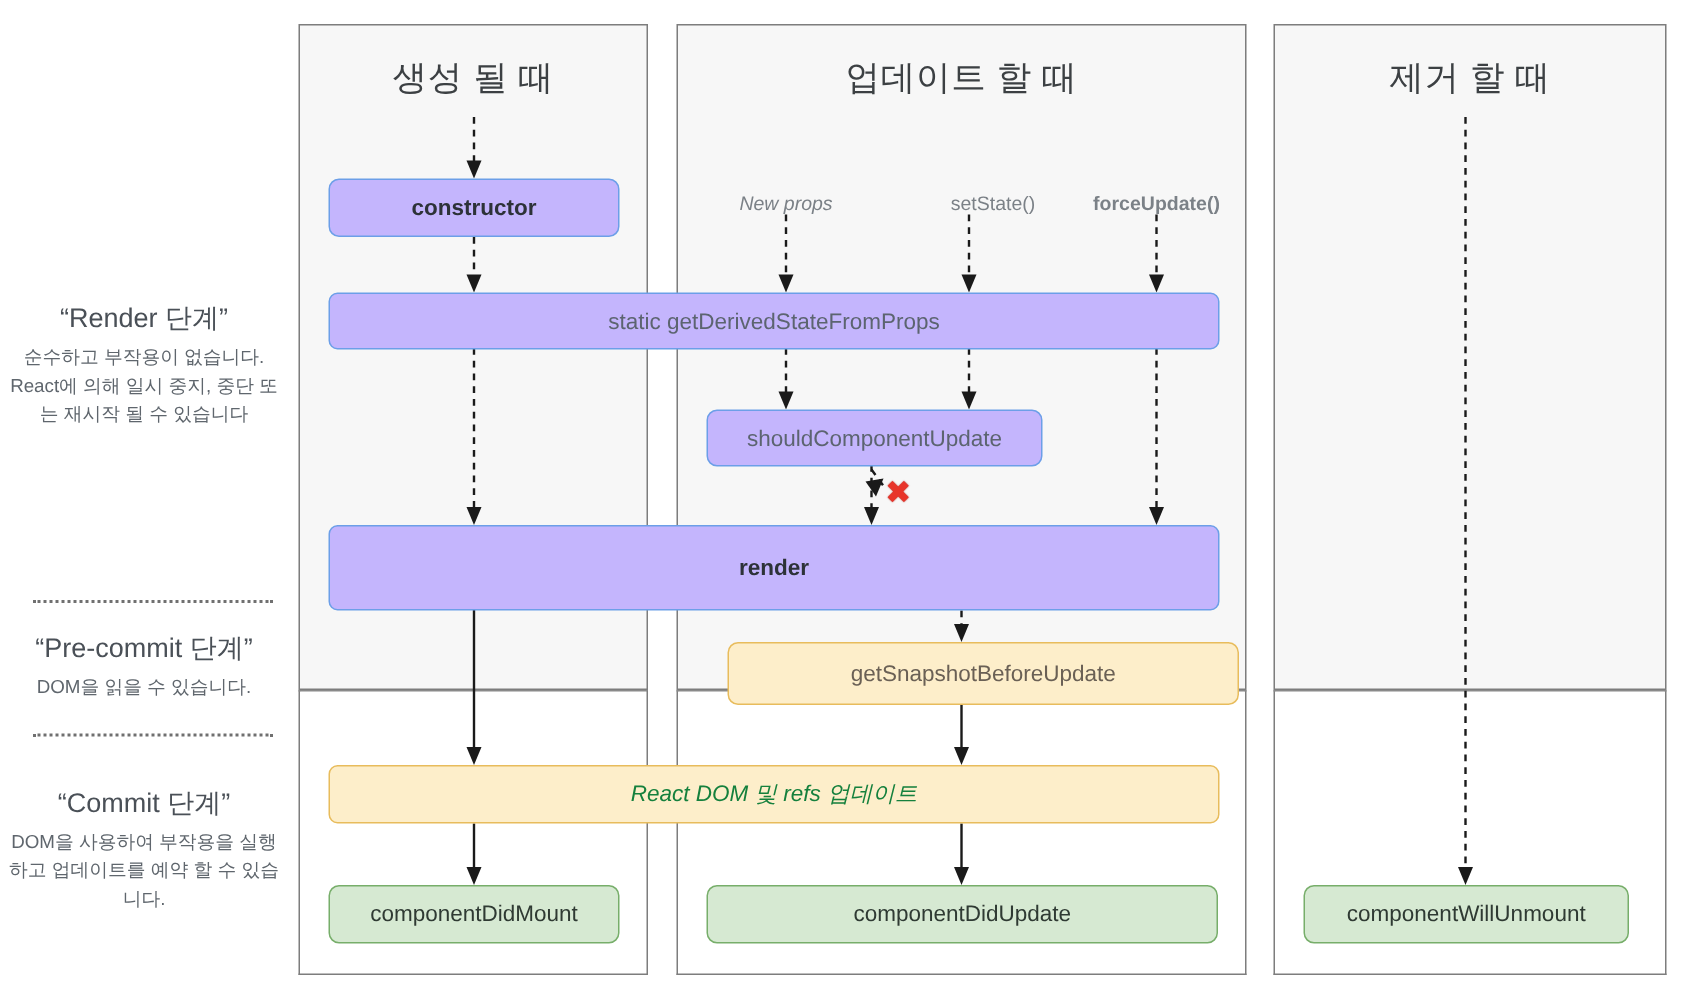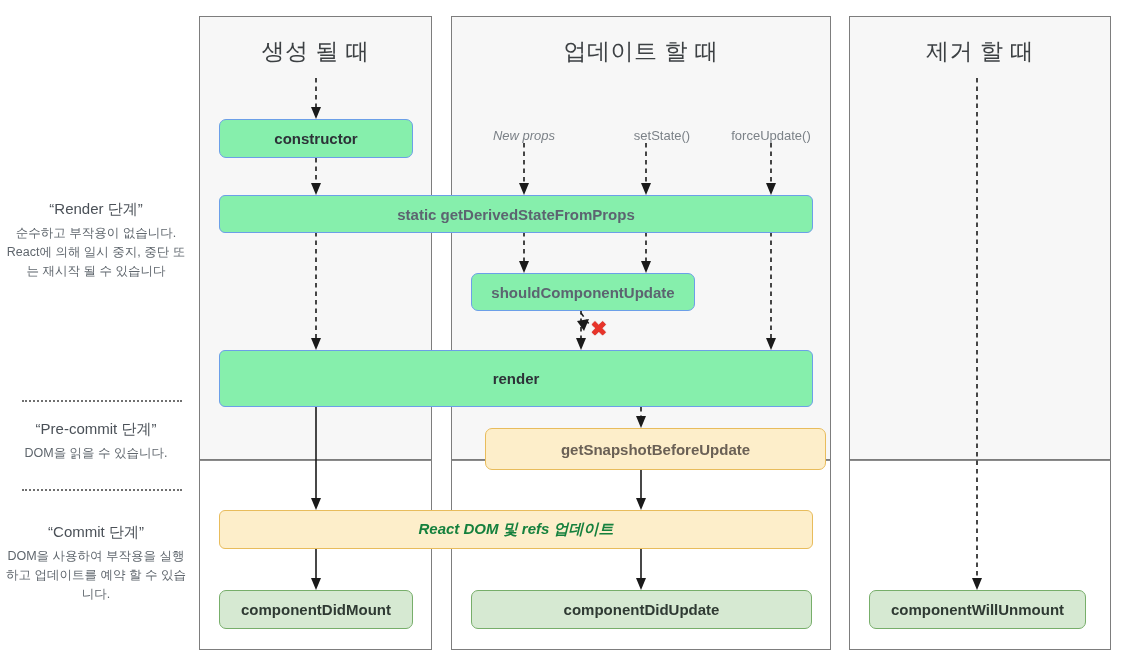--- a/index.html
+++ b/index.html
@@ -50,21 +50,21 @@
 
   
   .phase {
     position: absolute;
     width: 184px;
     left: 4px;
     text-align: center;
     color: #5b6166;
   }
   .phase-title {
-    font-size: 15px;
+    font-size: 18px;
     color: #4a5057;
     margin-bottom: 5px;
     white-space: nowrap;
   }
   .phase-body {
     font-size: 12.5px;
     line-height: 19px;
     color: #5f666d;
   }
   .dotted-rule {
@@ -78,24 +78,23 @@
   
   .node {
     position: absolute;
     box-sizing: border-box;
     border-radius: 7px;
     display: flex;
     align-items: center;
     justify-content: center;
     text-align: center;
     white-space: nowrap;
-    font-weight: bold;
   }
   .node.blue {
-    background: #86efac;
+    background: #c4b5fd;
     border: 1.4px solid #6c9fe8;
     color: #5c6470;
     font-size: 15px;
   }
   .node.blue.strong { color: #2d3238; font-weight: bold; }
   .node.yellow {
     background: #fdeeca;
     border: 1.4px solid #e8bc5c;
     color: #6a6055;
     font-size: 15px;
@@ -224,21 +223,21 @@
 
     <line class="solid" x1="641" y1="549" x2="641" y2="581"></line>
     <polygon class="head" points="641,590 636,578 646,578"></polygon>
 
     <line class="dash" x1="977" y1="78" x2="977" y2="581"></line>
     <polygon class="head" points="977,590 972,578 982,578"></polygon>
   </svg>
 
   <div class="trigger italic" style="left:524px; top:128px;">New props</div>
   <div class="trigger" style="left:646px; top:128px;margin-left:16px;">setState()</div>
-  <div class="trigger" style="left:771px; top:128px;">forceUpdate()</div>
+  <div class="trigger" style="left:771px; top:128px;font-weight:bold;">forceUpdate()</div>
 
   <div class="node blue strong" style="left:219px; top:119px; width:194px; height:39px;">constructor</div>
 
   <div class="node blue wide" style="left:219px; top:195px; width:594px; height:38px;">static getDerivedStateFromProps</div>
 
   <div class="node blue" style="left:471px; top:273px; width:224px; height:38px;">shouldComponentUpdate</div>
 
   <div class="node blue strong wide" style="left:219px; top:350px; width:594px; height:57px;">render</div>
 
   <div class="node yellow" style="left:485px; top:428px; width:341px; height:42px;">getSnapshotBeforeUpdate</div>

